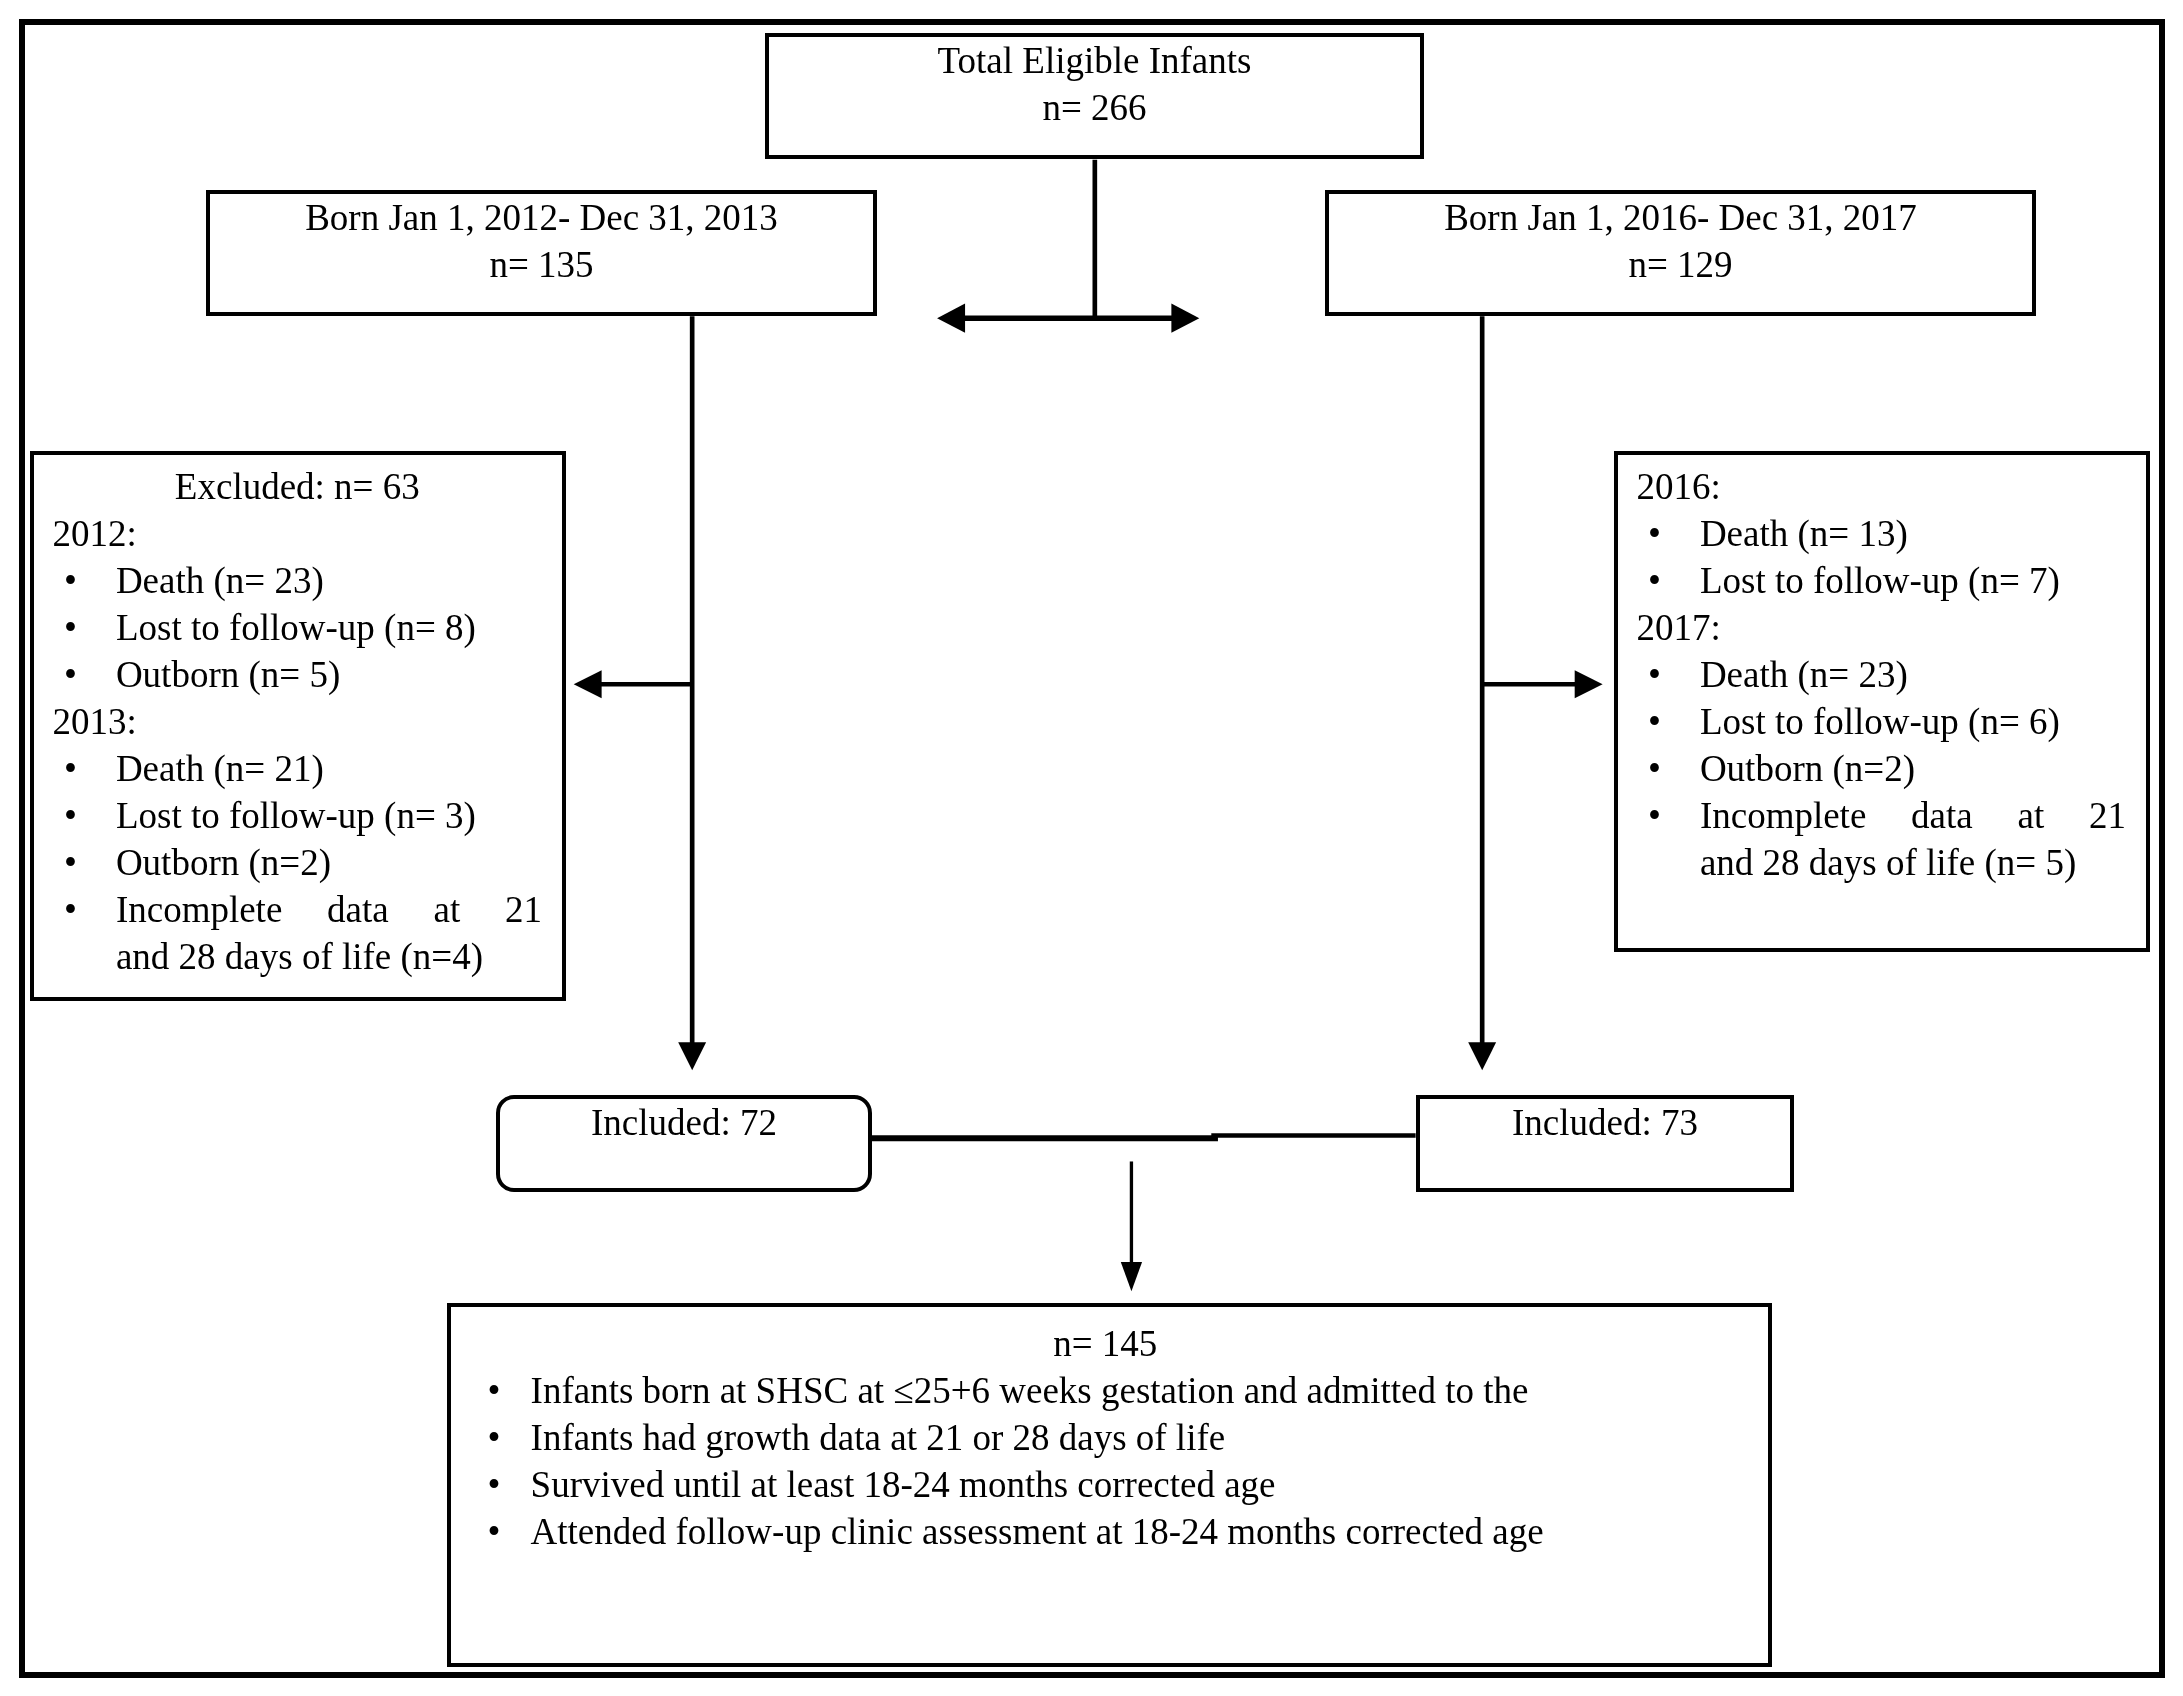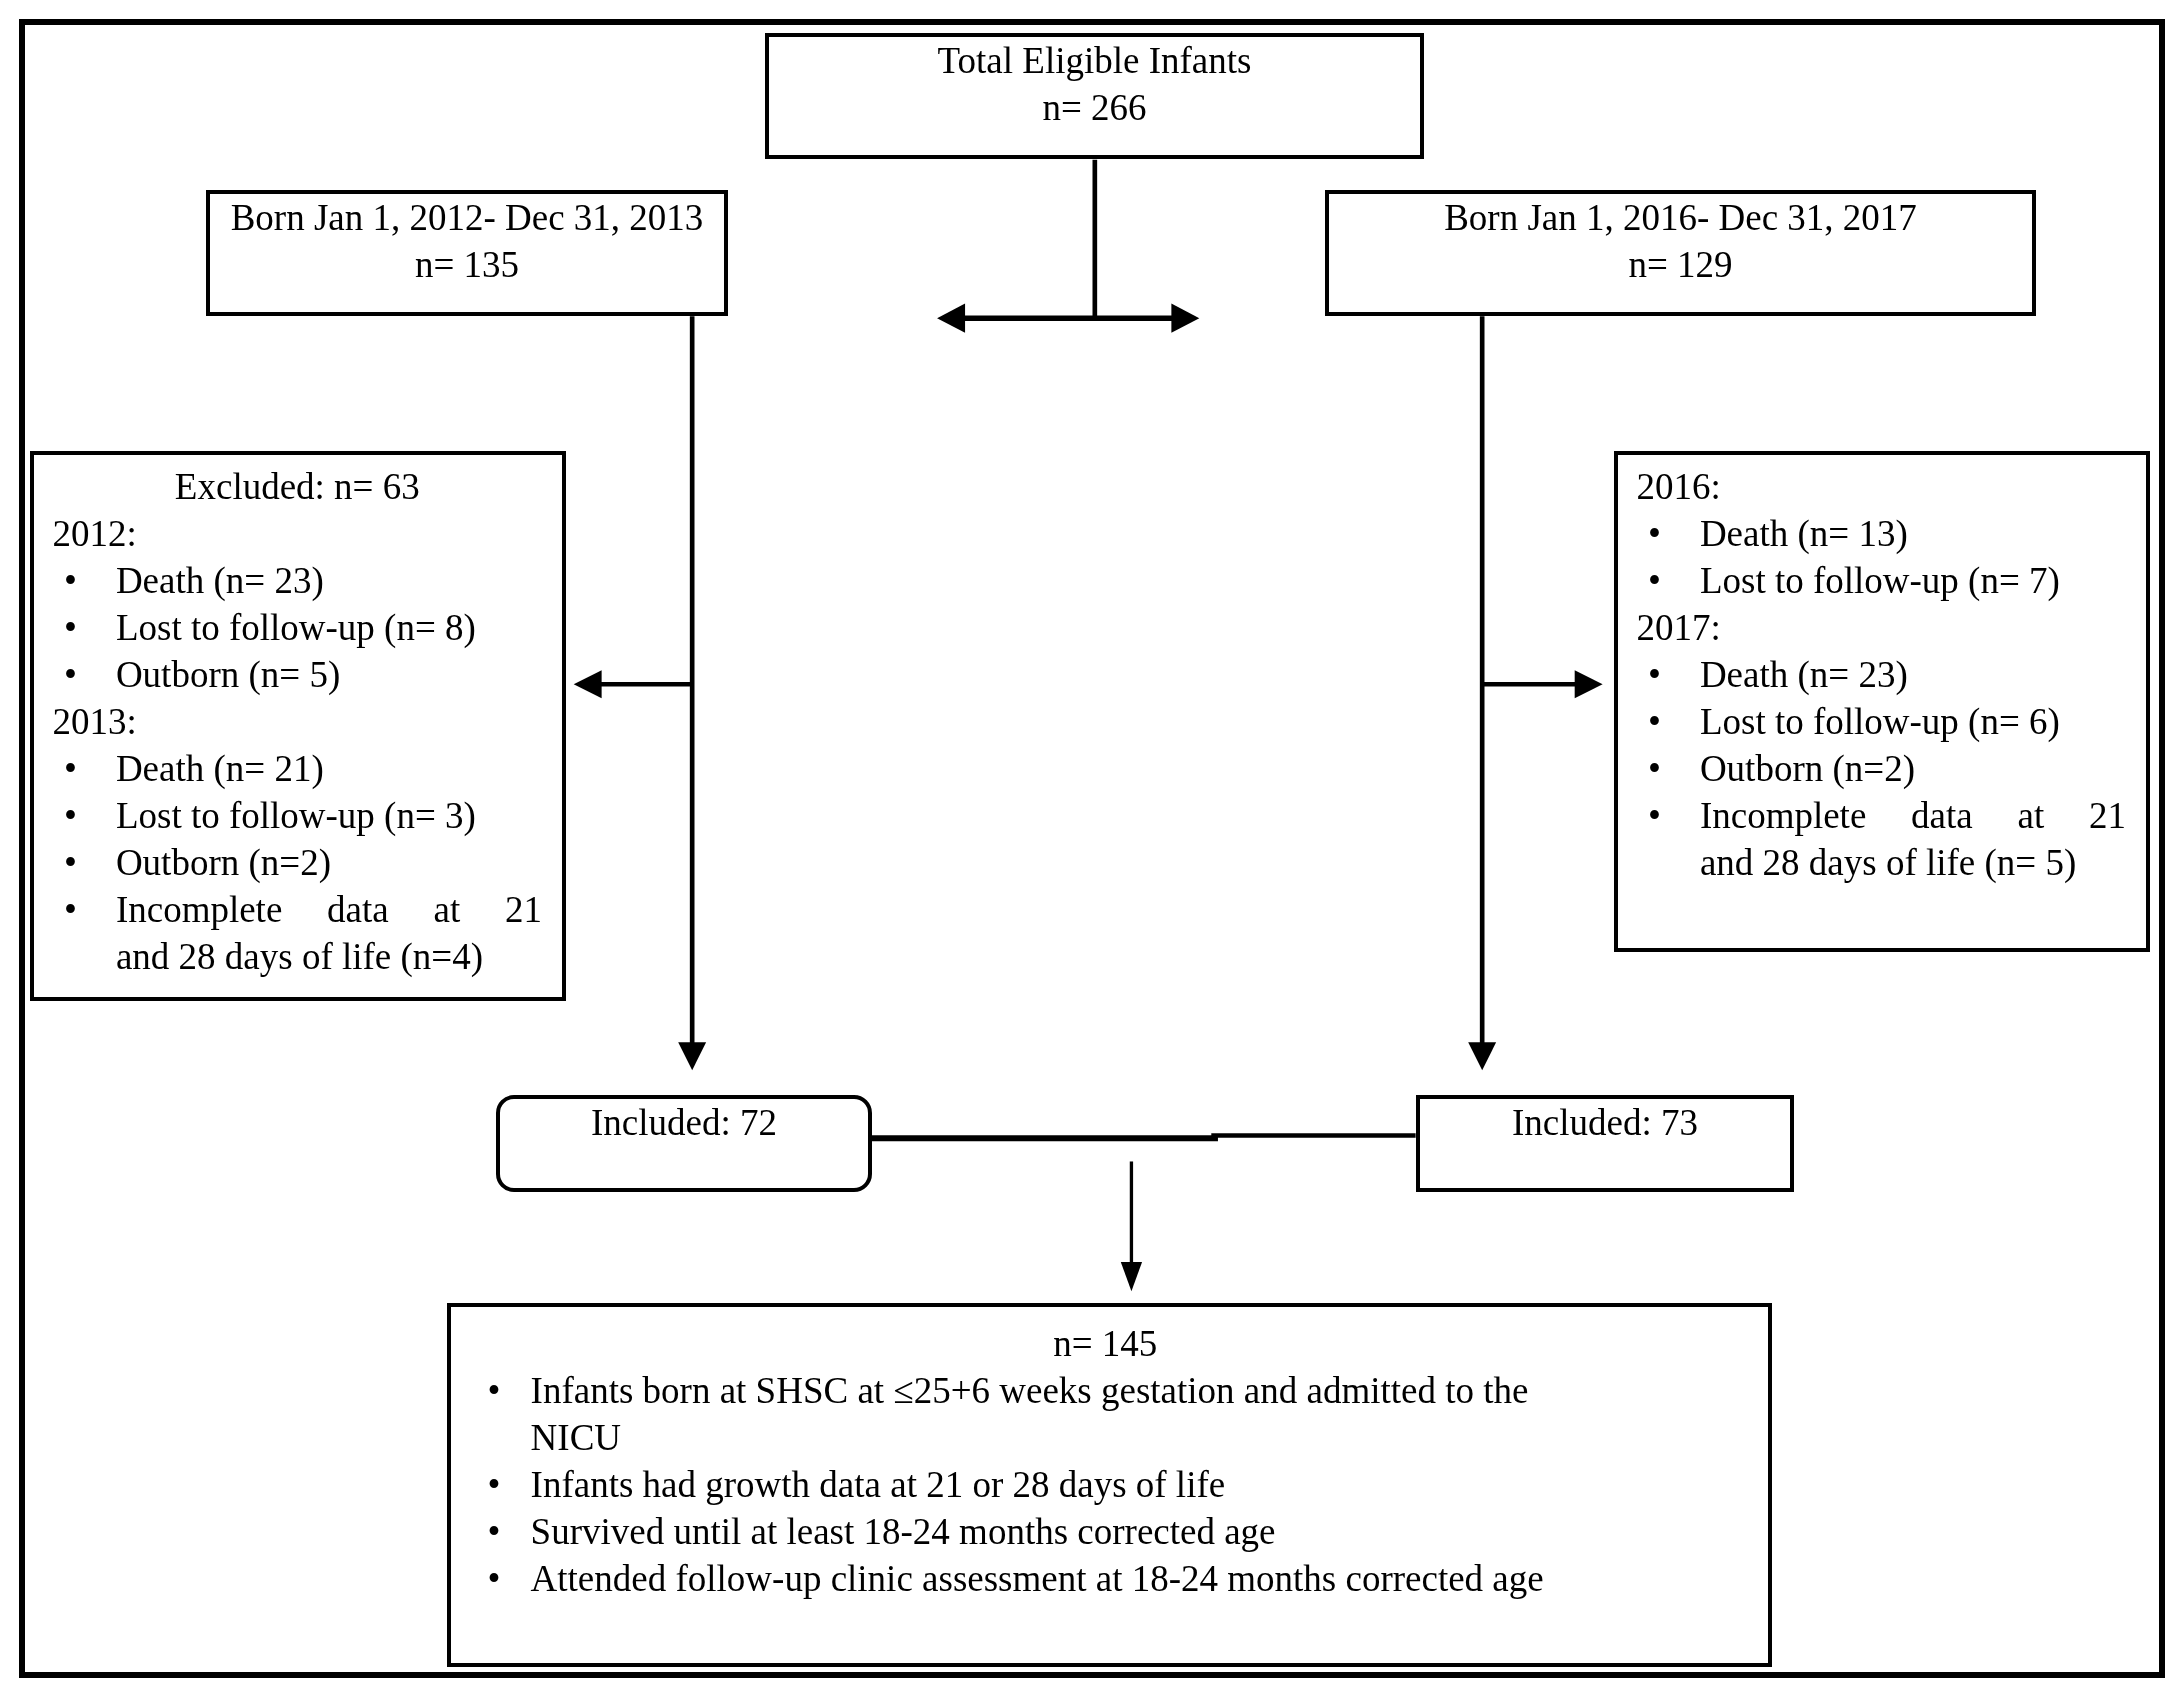--- a/index.html
+++ b/index.html
@@ -106,21 +106,21 @@
 
     <line x1="1700" y1="1745" x2="1700" y2="1902" stroke="#000" stroke-width="5"></line>
     <polygon points="1700,1940 1684,1896 1716,1896" fill="#000"></polygon>
   </svg>
 
   <div class="box center-box" style="left:765px; top:33px; width:659px; height:126px;">
     <div>Total Eligible Infants</div>
     <div>n= 266</div>
   </div>
 
-  <div class="box center-box" style="left:206px; top:190px; width:522px; height:126px;">
+  <div class="box center-box" style="left:206px; top:190px; width:671px; height:126px;">
     <div>Born Jan 1, 2012- Dec 31, 2013</div>
     <div>n= 135</div>
   </div>
 
   <div class="box center-box" style="left:1325px; top:190px; width:711px; height:126px;">
     <div>Born Jan 1, 2016- Dec 31, 2017</div>
     <div>n= 129</div>
   </div>
 
   <div class="box excl" style="left:30px; top:451px; width:536px; height:550px;">
@@ -208,21 +208,20 @@
     <div>Included: 73</div>
   </div>
 
   <div class="box study" style="left:447px; top:1303px; width:1325px; height:364px;">
     <div class="hdr">n= 145</div>
     <ul class="flow-list">
       <li>
         <span class="blt">•</span>
         <span class="btxt">
             <span class="ll">Infants born at SHSC at ≤25+6 weeks gestation and admitted to the</span>
-            <span class="ll">NICU</span>
           </span>
       </li>
       <li>
         <span class="blt">•</span>
         <span class="btxt">Infants had growth data at 21 or 28 days of life</span>
       </li>
       <li>
         <span class="blt">•</span>
         <span class="btxt">Survived until at least 18-24 months corrected age</span>
       </li>

